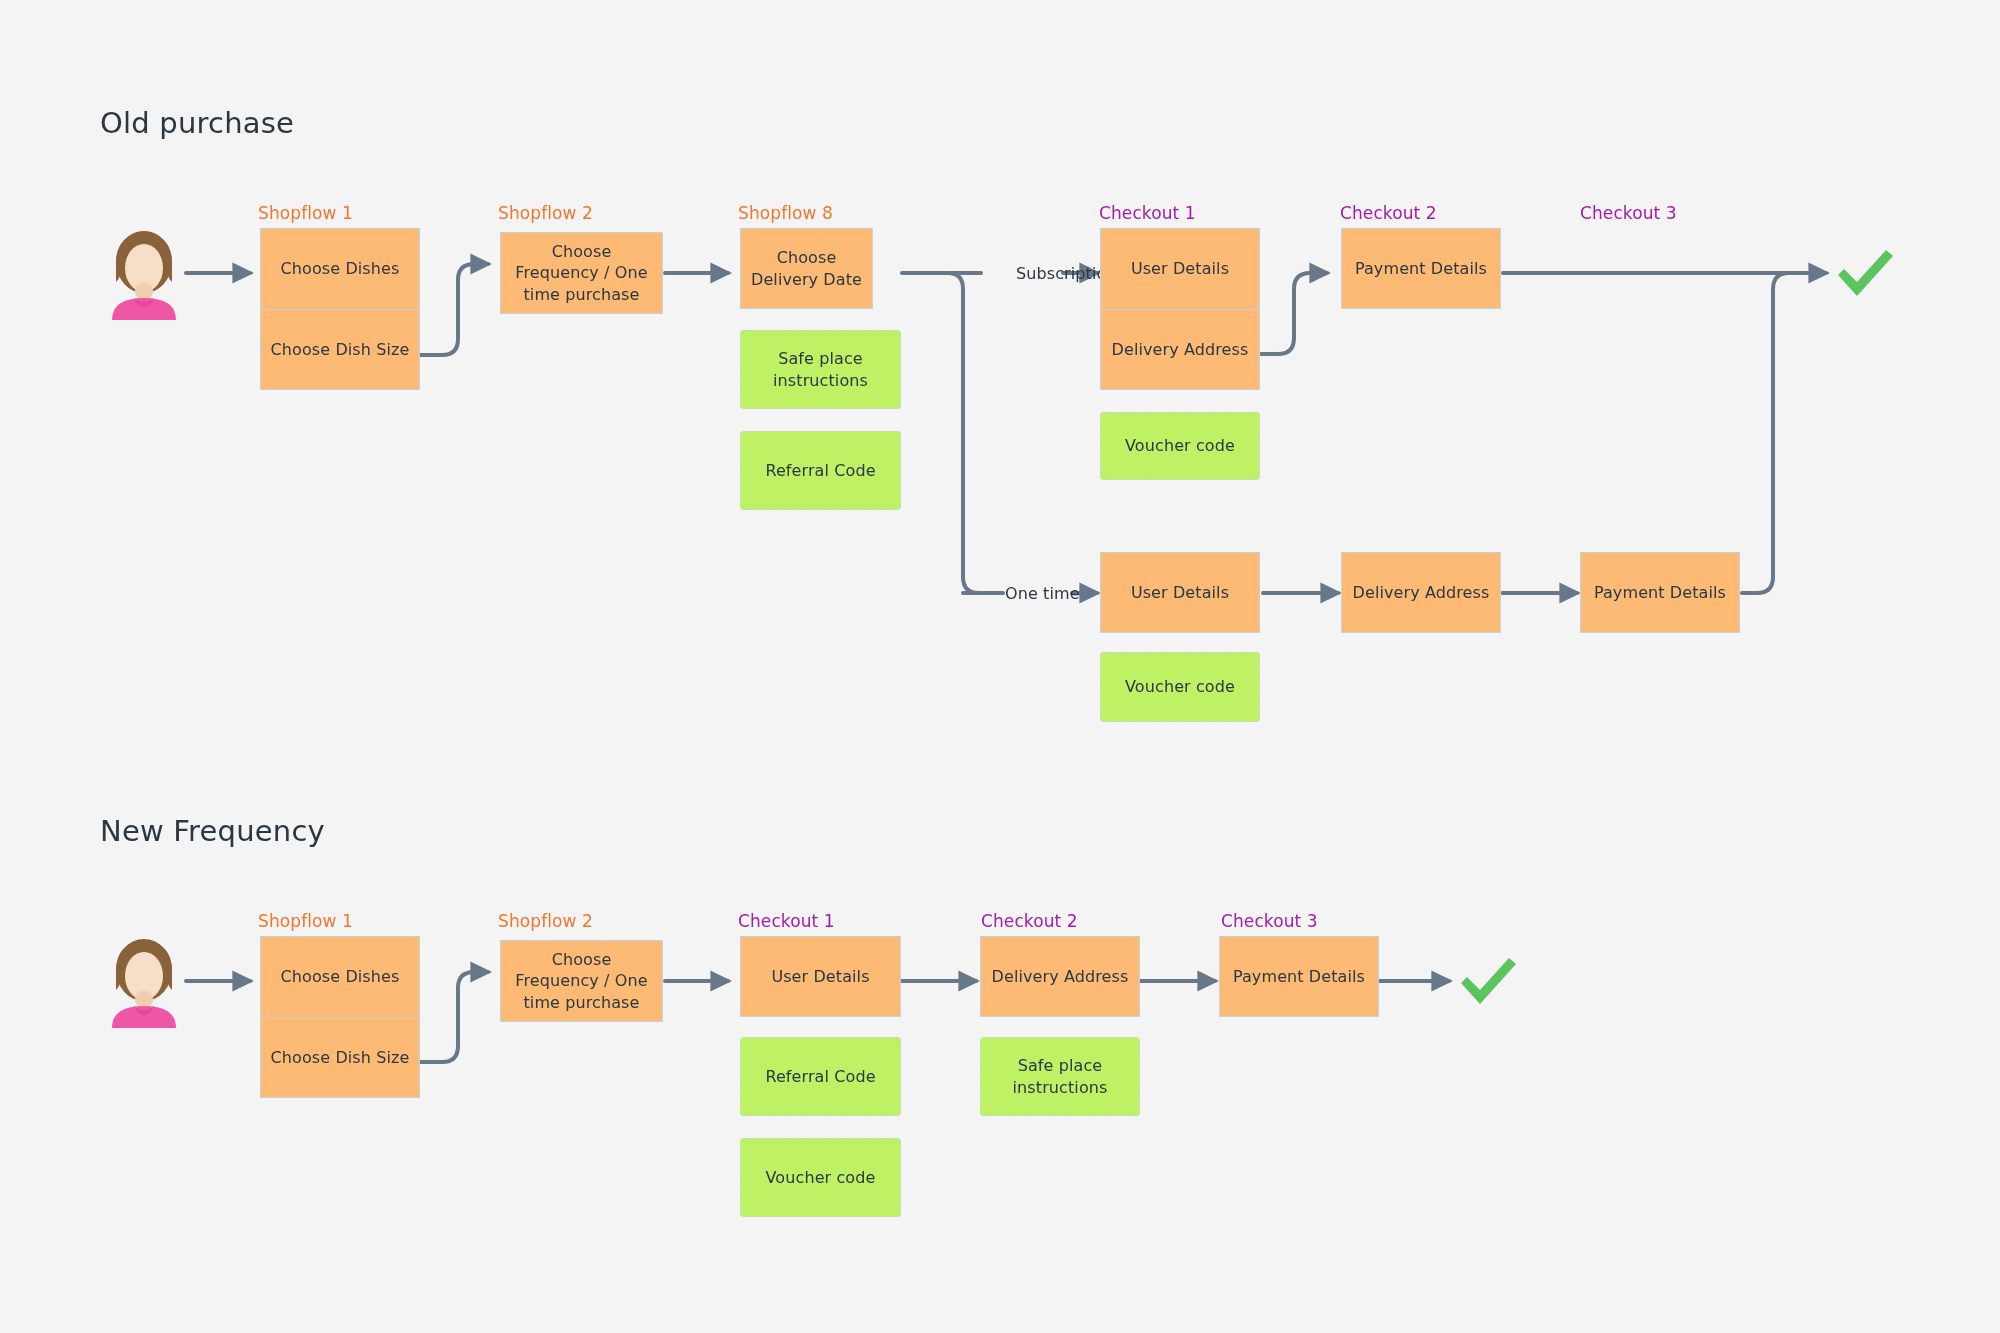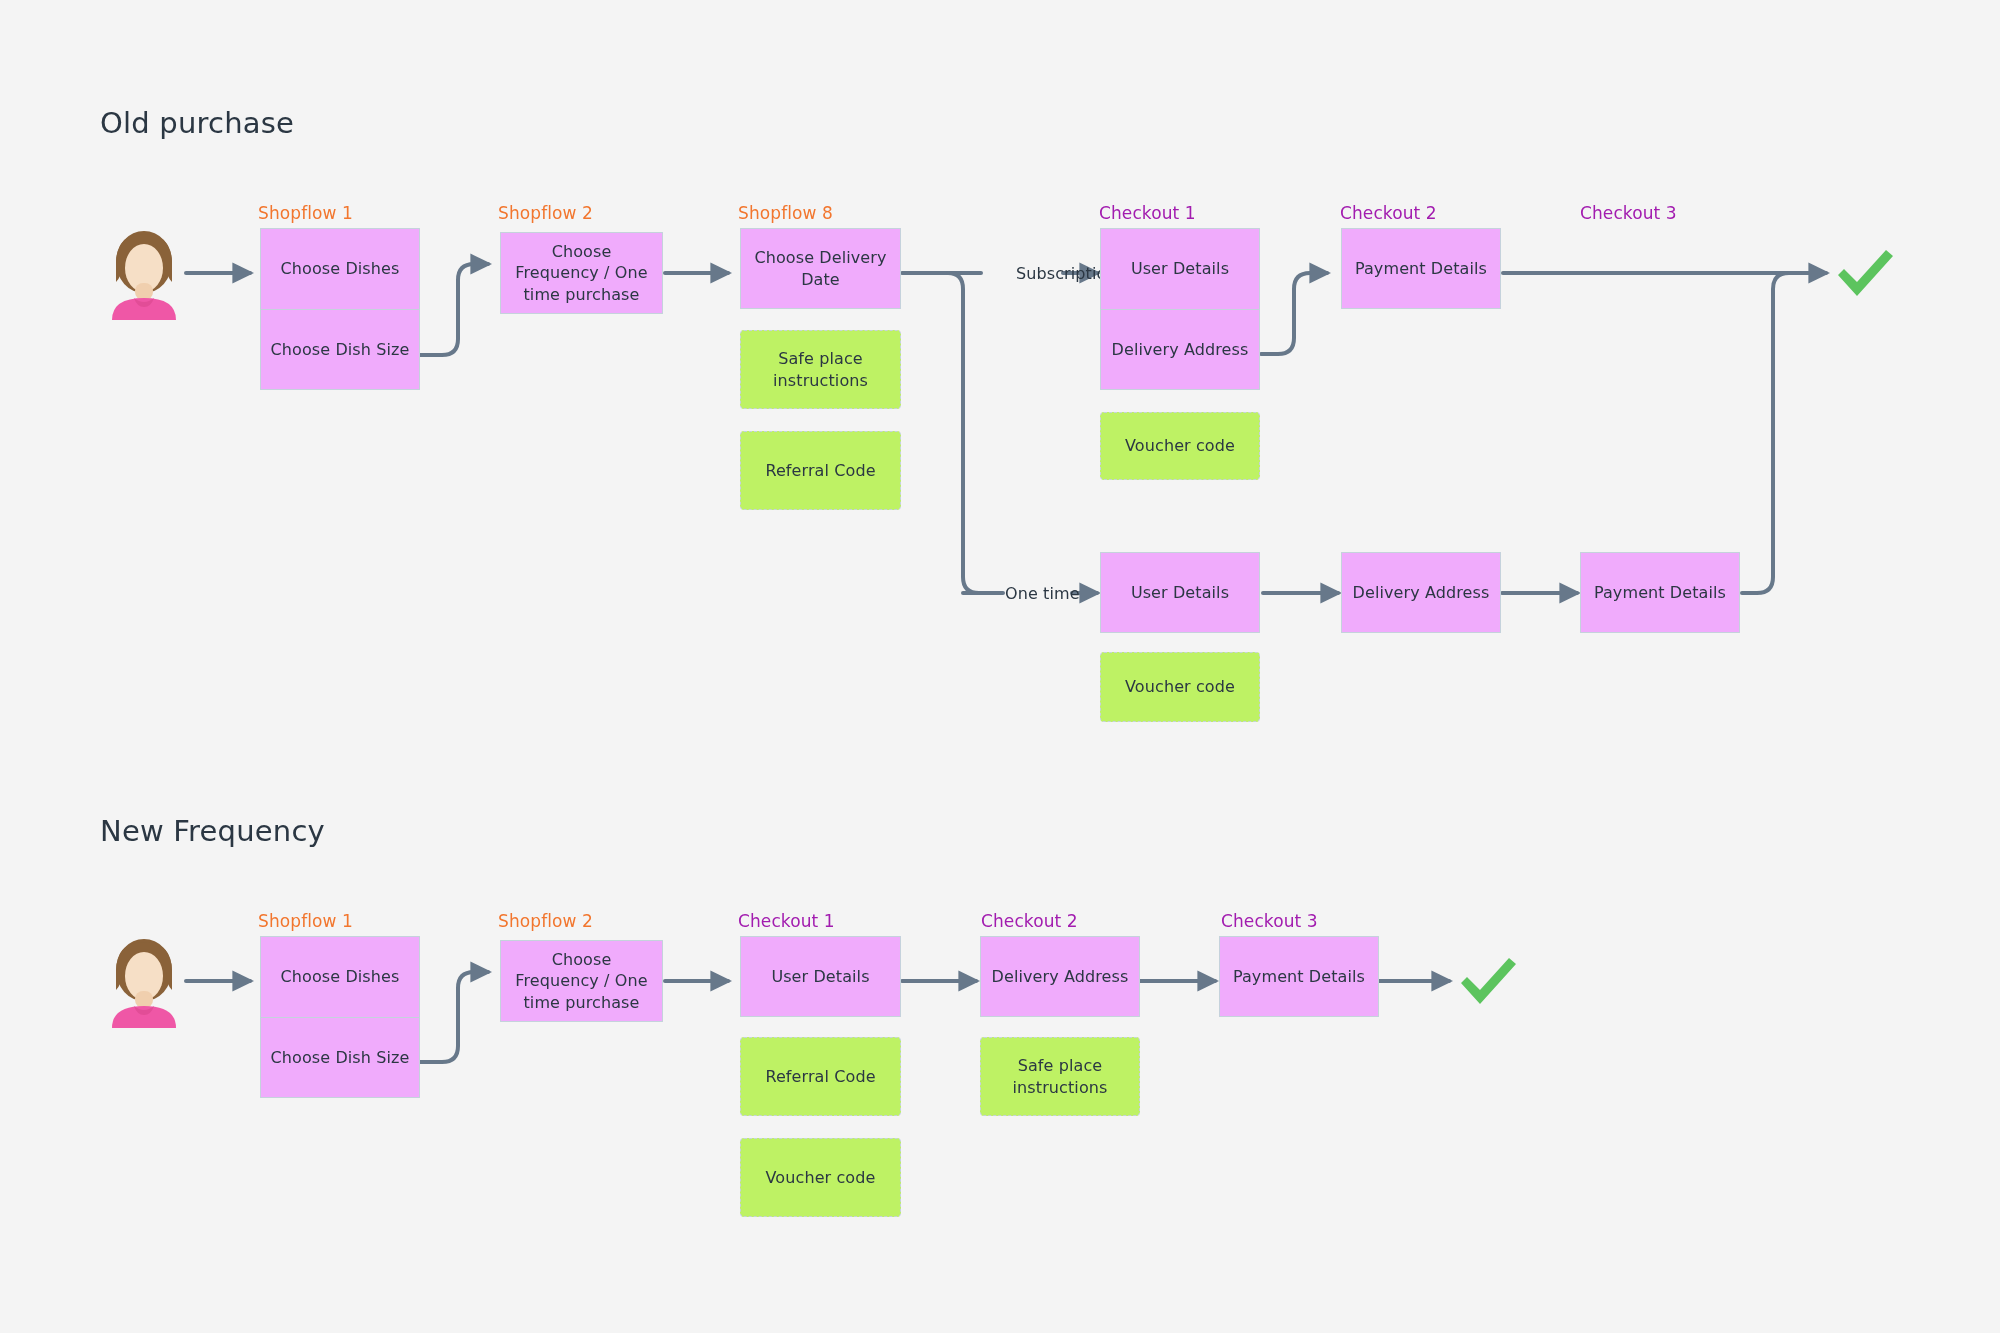--- a/index.html
+++ b/index.html
@@ -32,21 +32,21 @@
     white-space: nowrap;
     letter-spacing: 0.1px;
   }
   .stage-label.shopflow { color: #f2762e; }
   .stage-label.checkout { color: #a21caf; }
 
   
   .node {
     position: absolute;
     box-sizing: border-box;
-    background: #f0abfc;
+    background: #fdba74;
     border: 1px solid #c5d2dc;
     display: flex;
     align-items: center;
     justify-content: center;
     text-align: center;
     font-size: 16px;
     color: #2b3743;
     line-height: 1.35;
     padding: 4px 8px;
     letter-spacing: 0.1px;
@@ -152,21 +152,21 @@
   <div class="stage-label shopflow" style="left:738px; top:203px;">Shopflow 8</div>
   <div class="stage-label checkout" style="left:1099px; top:203px;">Checkout 1</div>
   <div class="stage-label checkout" style="left:1340px; top:203px;">Checkout 2</div>
   <div class="stage-label checkout" style="left:1580px; top:203px;">Checkout 3</div>
 
   <div class="node stack-top" style="left:260px; top:228px; width:160px; height:81px;">Choose Dishes</div>
   <div class="node stack-bottom" style="left:260px; top:309px; width:160px; height:81px;">Choose Dish Size</div>
 
   <div class="node" style="left:500px; top:232px; width:163px; height:82px;">Choose Frequency / One time purchase</div>
 
-  <div class="node" style="left:740px; top:228px; width:161px; height:81px;">Choose Delivery Date</div>
+  <div class="node" style="left:740px; top:228px; width:133px; height:81px;">Choose Delivery Date</div>
   <div class="node dashed" style="left:740px; top:330px; width:161px; height:79px;">Safe place instructions</div>
   <div class="node dashed" style="left:740px; top:431px; width:161px; height:79px;">Referral Code</div>
 
   <div class="edge-label" style="left:1016px; top:264px;">Subscription</div>
   <div class="edge-label" style="left:1005px; top:584px;">One time</div>
 
   <div class="node stack-top" style="left:1100px; top:228px; width:160px; height:81px;">User Details</div>
   <div class="node stack-bottom" style="left:1100px; top:309px; width:160px; height:81px;">Delivery Address</div>
   <div class="node dashed" style="left:1100px; top:412px; width:160px; height:68px;">Voucher code</div>
 

